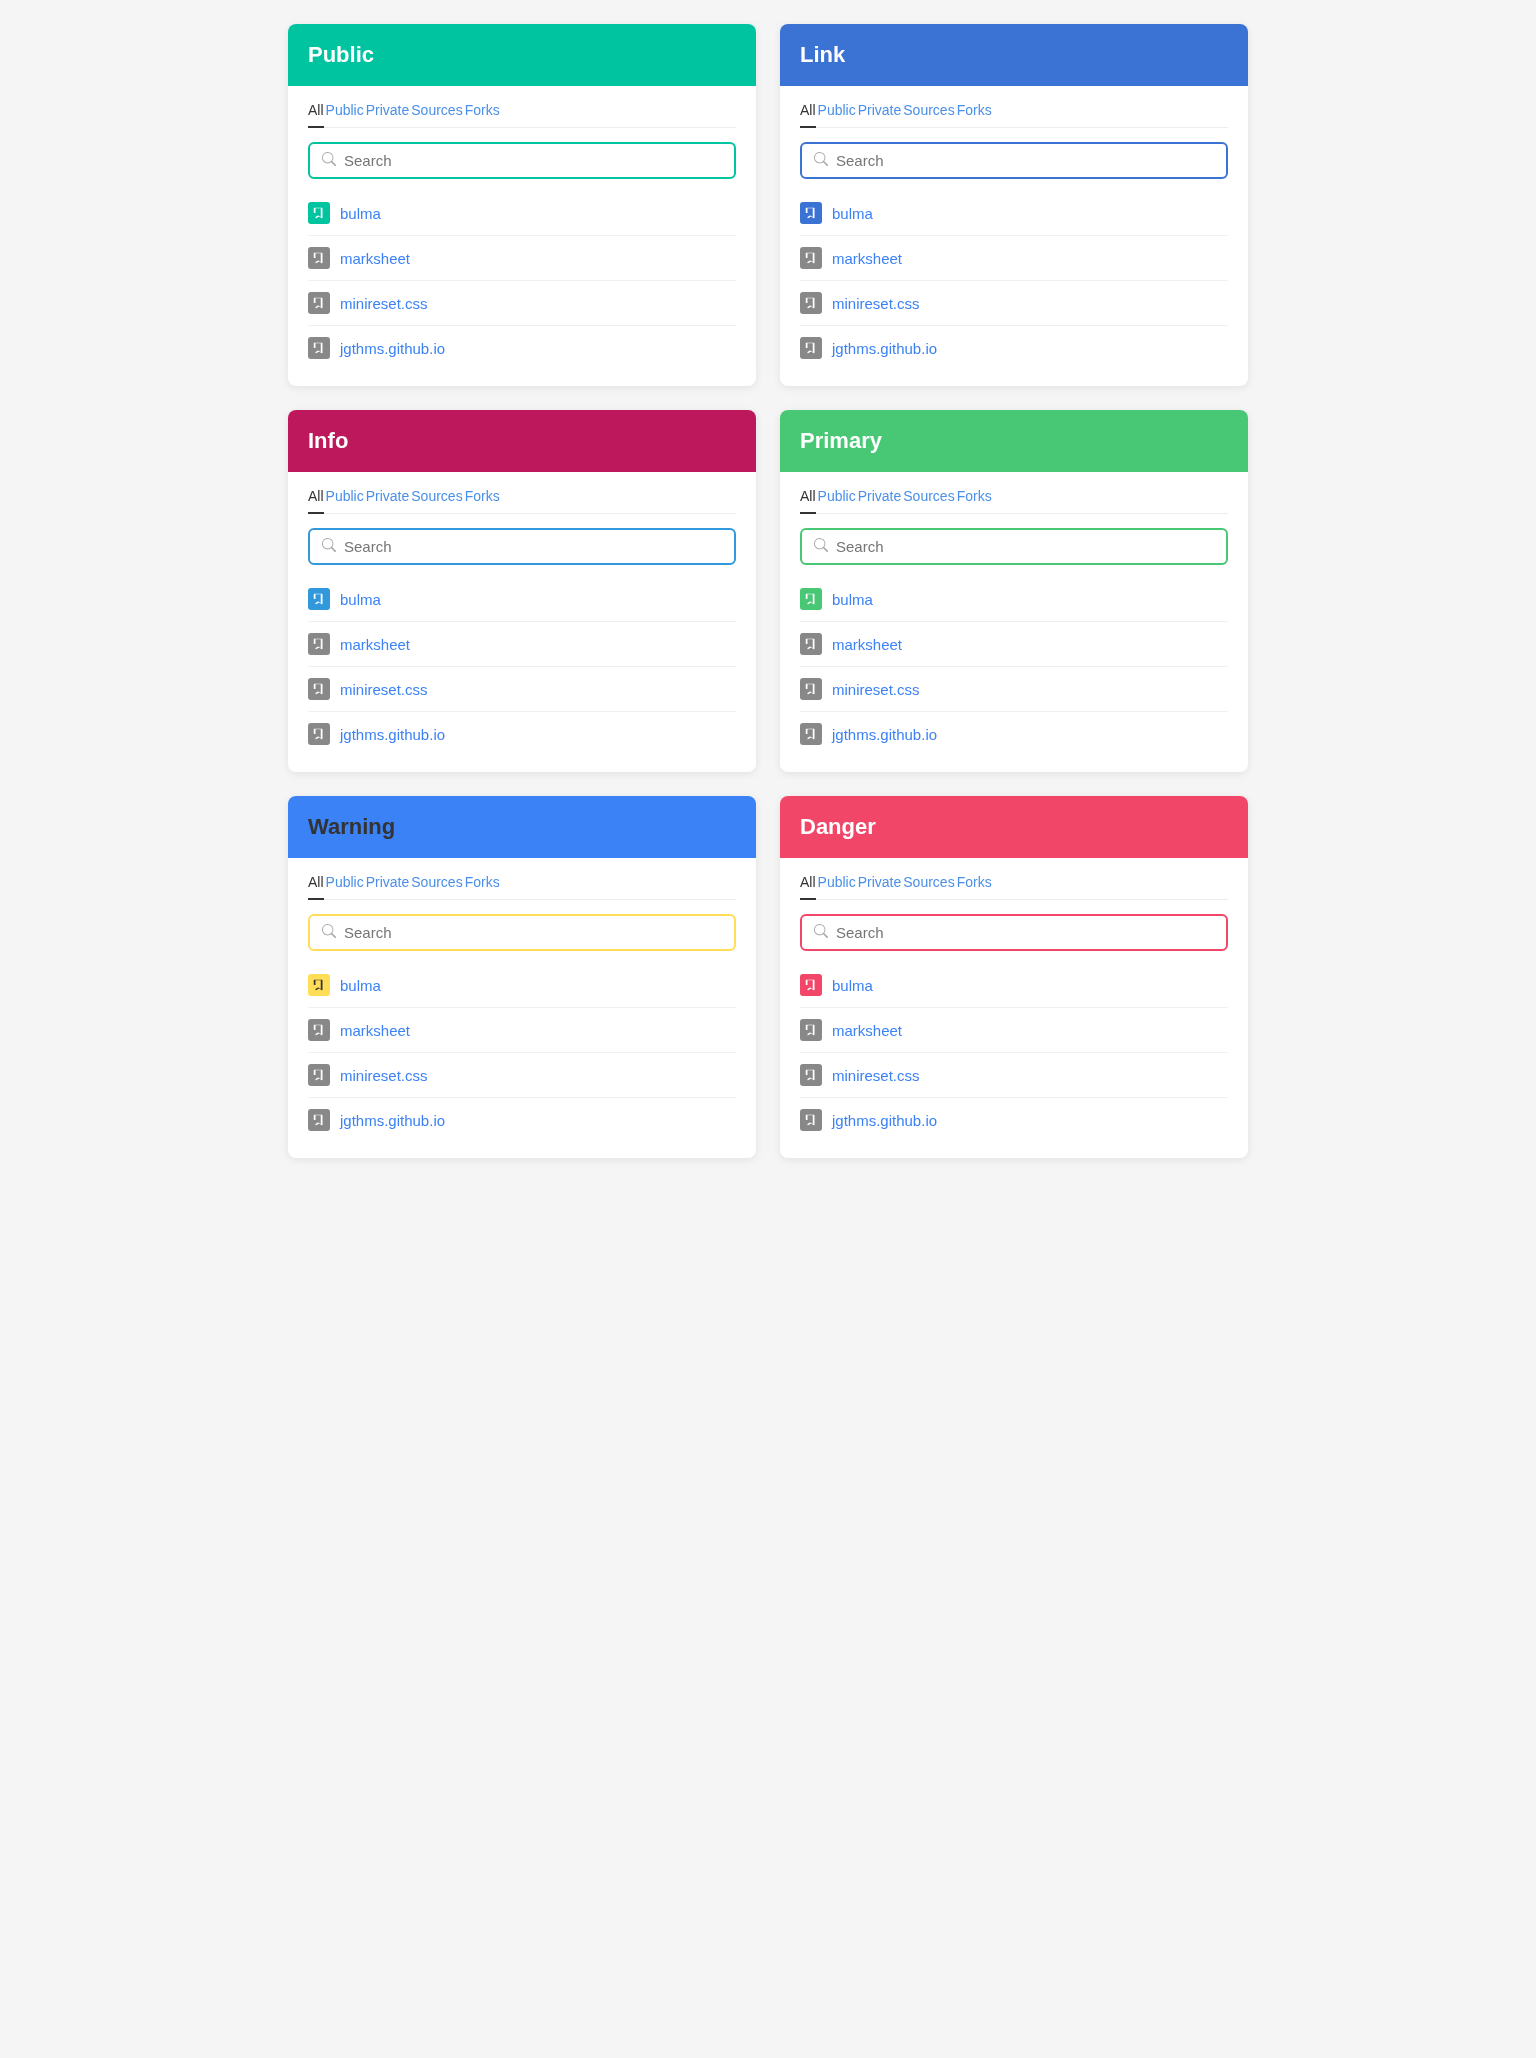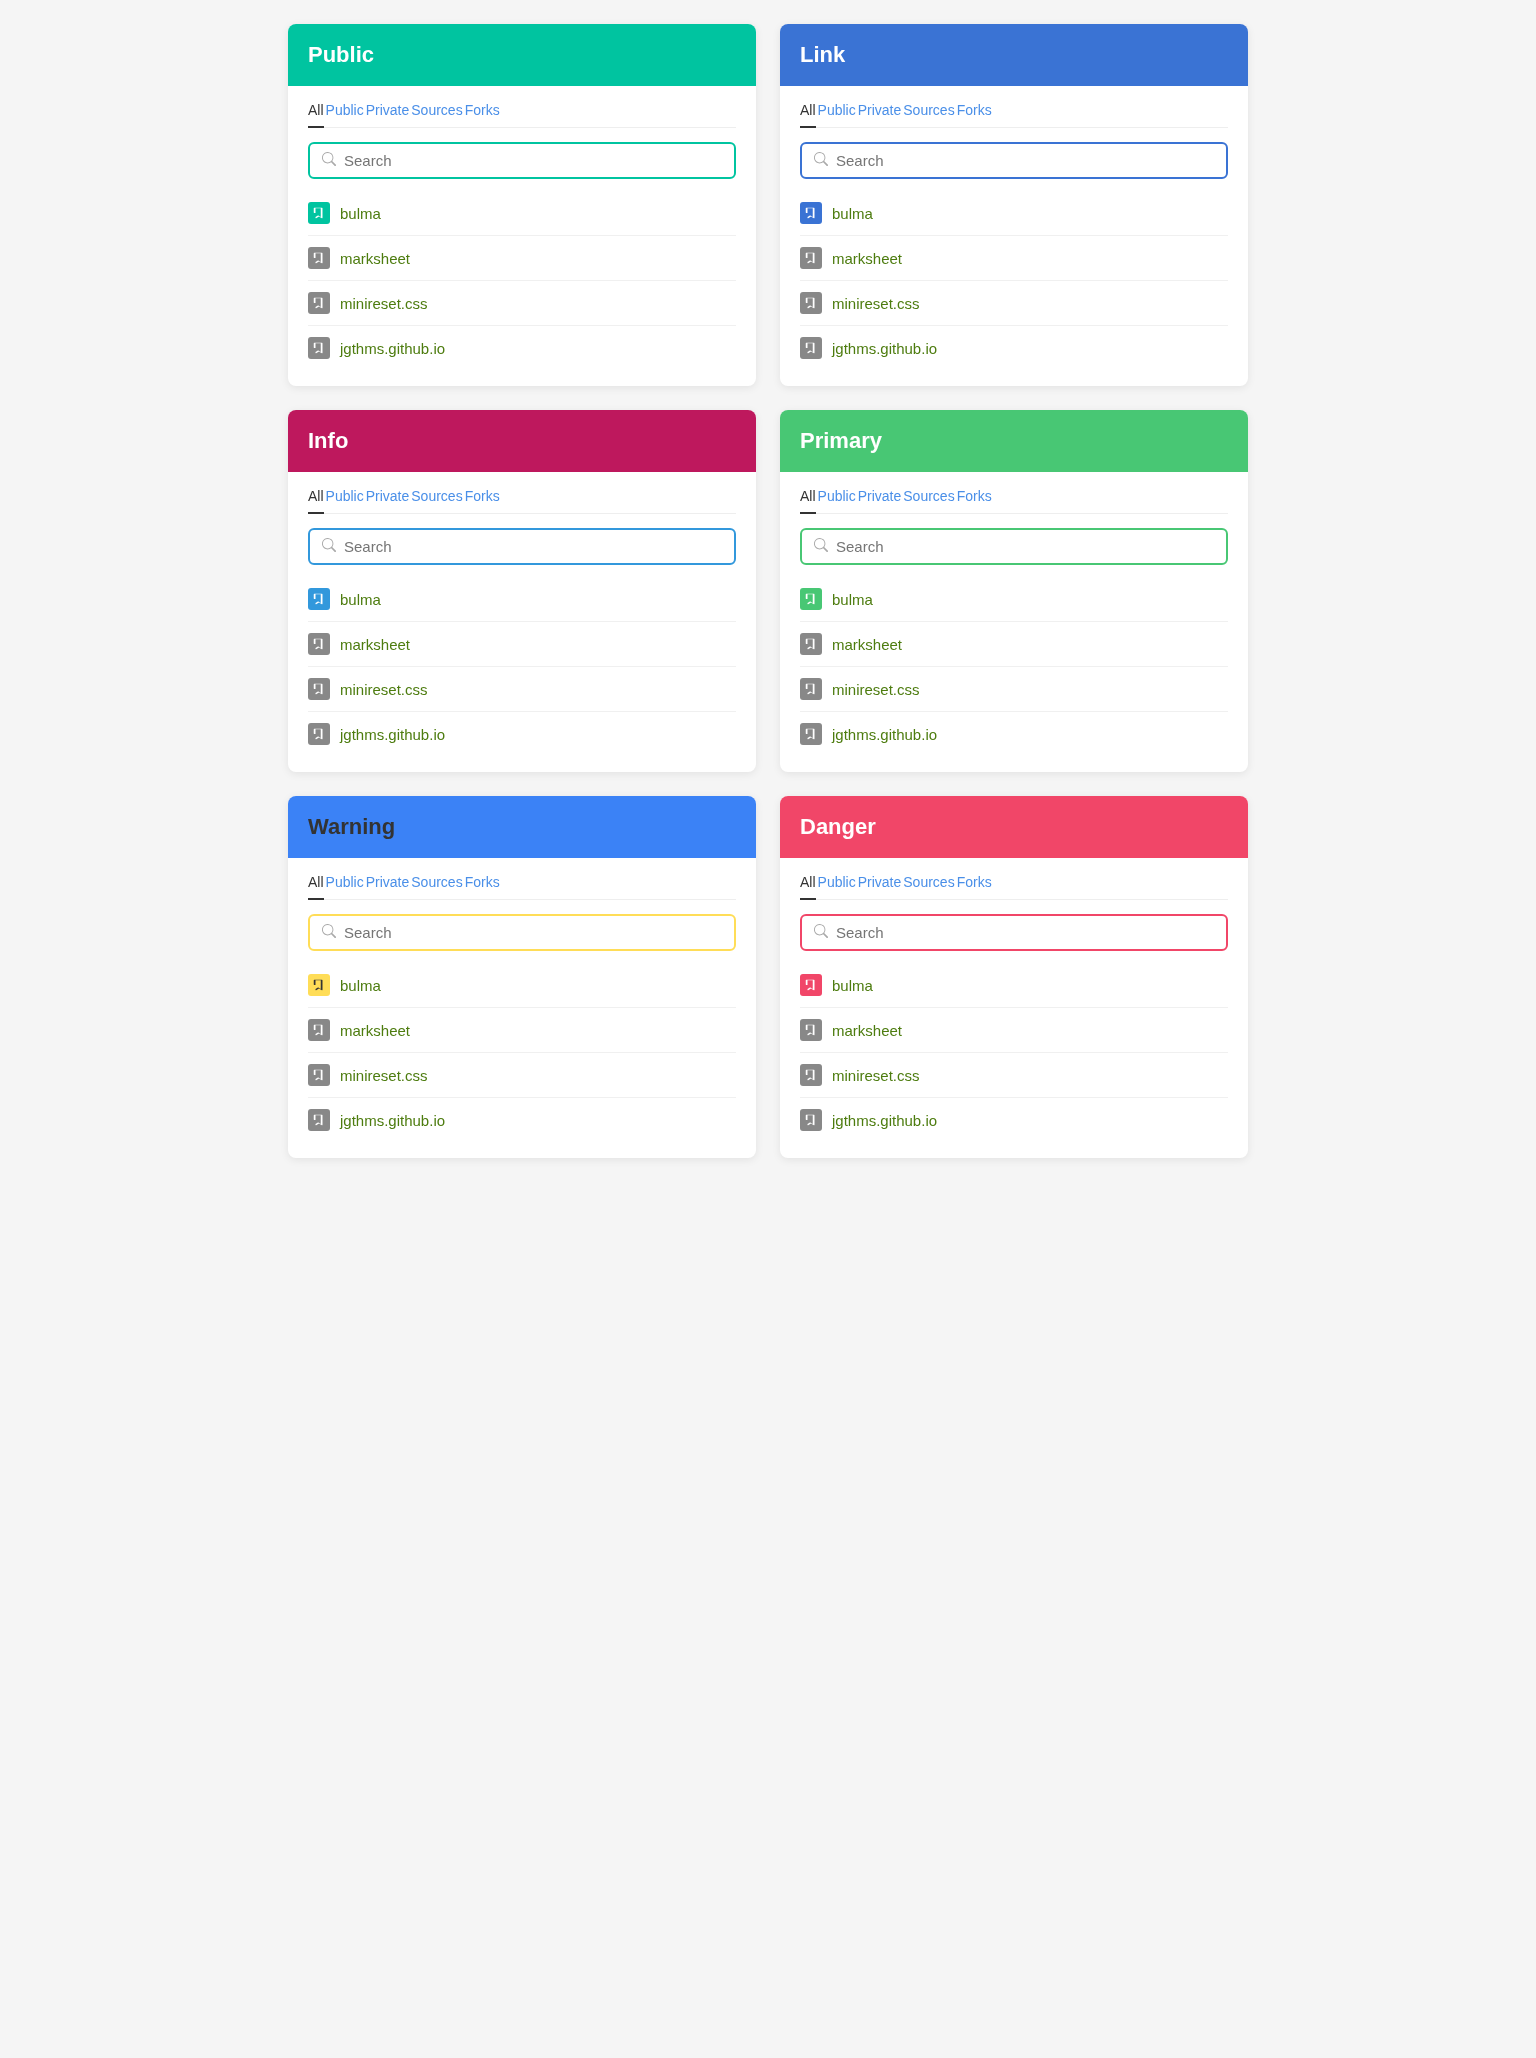--- a/index.html
+++ b/index.html
@@ -75,21 +75,21 @@
     .repo-list {
       list-style: none;
     }
     .repo-item {
       display: flex;
       align-items: center;
       gap: 10px;
       padding: 11px 0;
       border-bottom: 1px solid #f0f0f0;
       font-size: 15px;
-      color: #4d7c0f;
+      color: #3b82f6;
     }
     .repo-item:last-child {
       border-bottom: none;
     }
     .repo-icon {
       width: 22px;
       height: 22px;
       display: flex;
       align-items: center;
       justify-content: center;

